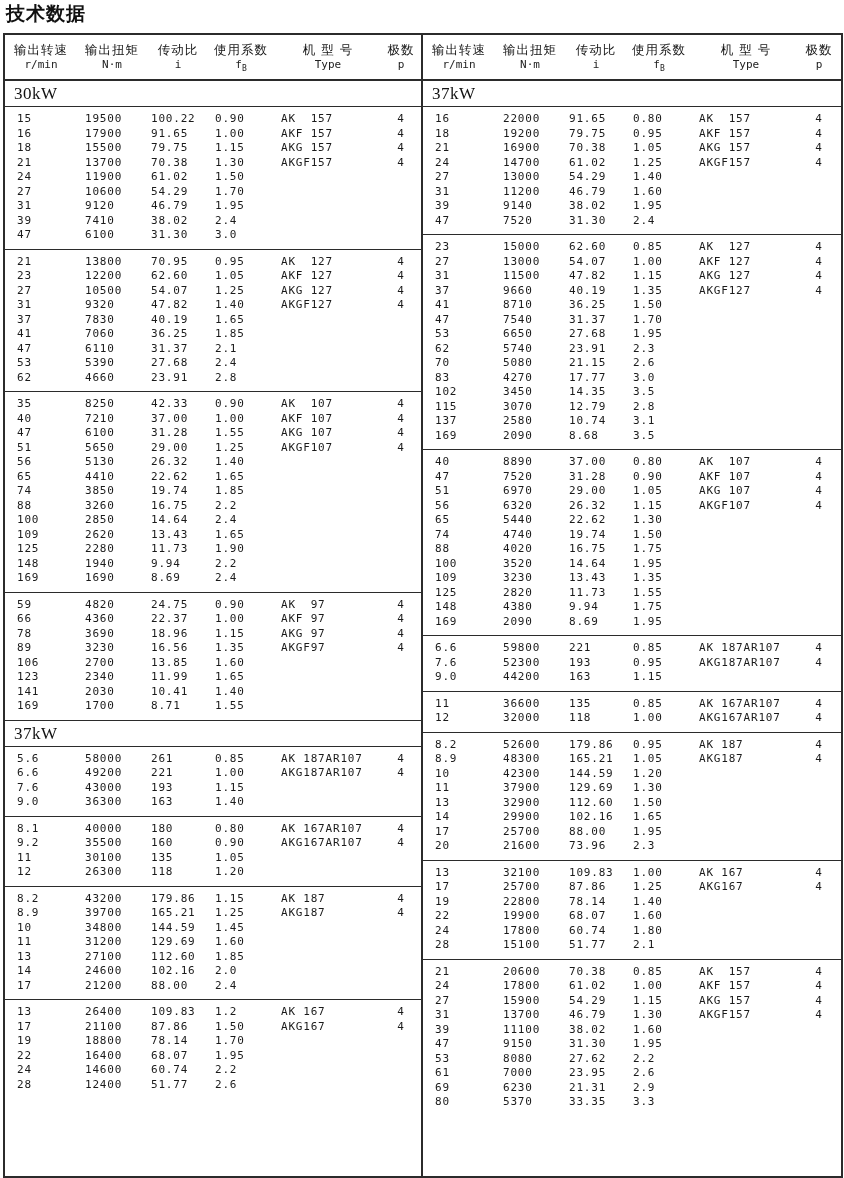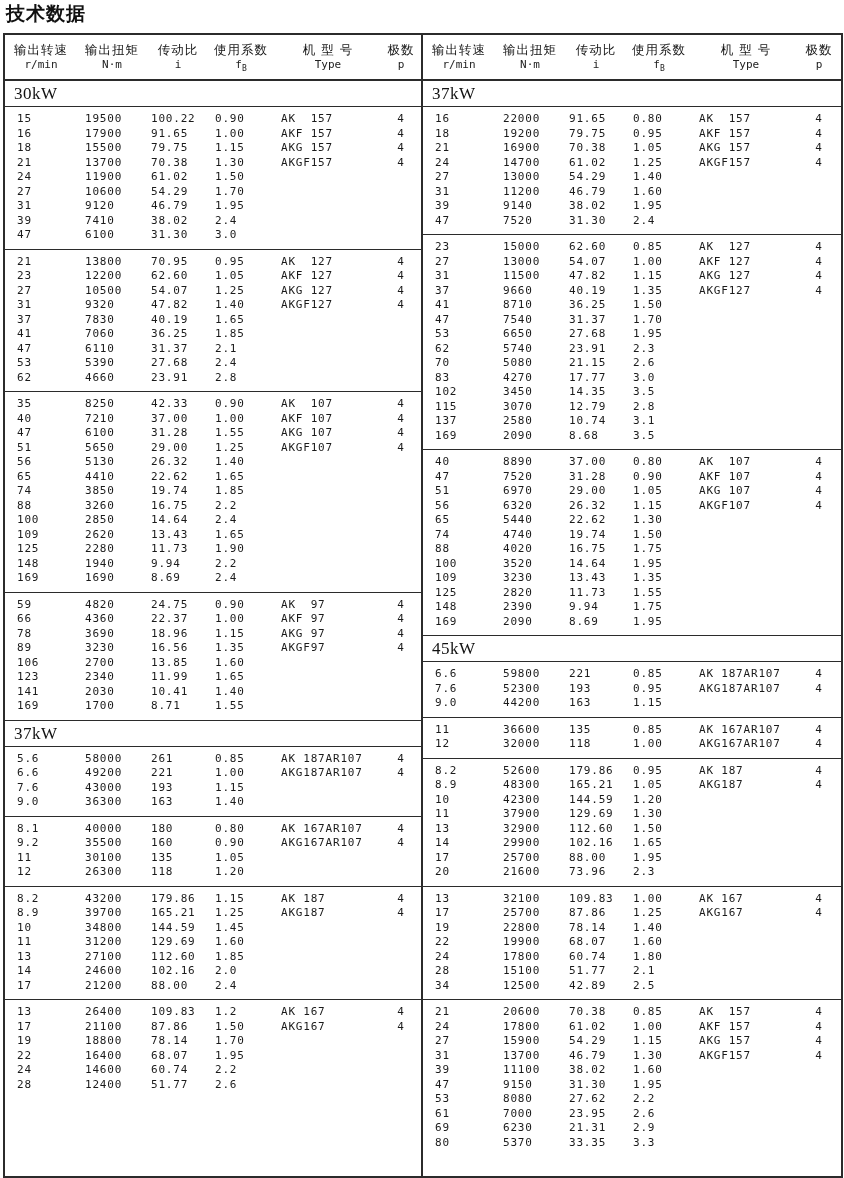--- a/index.html
+++ b/index.html
@@ -850,38 +850,37 @@
             <div class="row">
               <div class="cell c0">125</div>
               <div class="cell c1">2820</div>
               <div class="cell c2">11.73</div>
               <div class="cell c3">1.55</div>
               <div class="cell c4"></div>
               <div class="cell c5"></div>
             </div>
             <div class="row">
               <div class="cell c0">148</div>
-              <div class="cell c1">2390</div>
+              <div class="cell c1">4380</div>
               <div class="cell c2">9.94</div>
               <div class="cell c3">1.75</div>
               <div class="cell c4"></div>
               <div class="cell c5"></div>
             </div>
             <div class="row">
               <div class="cell c0">169</div>
               <div class="cell c1">2090</div>
               <div class="cell c2">8.69</div>
               <div class="cell c3">1.95</div>
               <div class="cell c4"></div>
               <div class="cell c5"></div>
             </div>
           </div>
         </div>
         <div class="section">
-          <div class="section-title">45kW</div>
           <div class="block">
             <div class="row">
               <div class="cell c0">6.6</div>
               <div class="cell c1">59800</div>
               <div class="cell c2">221</div>
               <div class="cell c3">0.85</div>
               <div class="cell c4">AK 187AR107</div>
               <div class="cell c5">4</div>
             </div>
             <div class="row">
@@ -1024,28 +1023,20 @@
               <div class="cell c2">60.74</div>
               <div class="cell c3">1.80</div>
               <div class="cell c4"></div>
               <div class="cell c5"></div>
             </div>
             <div class="row">
               <div class="cell c0">28</div>
               <div class="cell c1">15100</div>
               <div class="cell c2">51.77</div>
               <div class="cell c3">2.1</div>
-              <div class="cell c4"></div>
-              <div class="cell c5"></div>
-            </div>
-            <div class="row">
-              <div class="cell c0">34</div>
-              <div class="cell c1">12500</div>
-              <div class="cell c2">42.89</div>
-              <div class="cell c3">2.5</div>
               <div class="cell c4"></div>
               <div class="cell c5"></div>
             </div>
           </div>
           <div class="block">
             <div class="row">
               <div class="cell c0">21</div>
               <div class="cell c1">20600</div>
               <div class="cell c2">70.38</div>
               <div class="cell c3">0.85</div>

